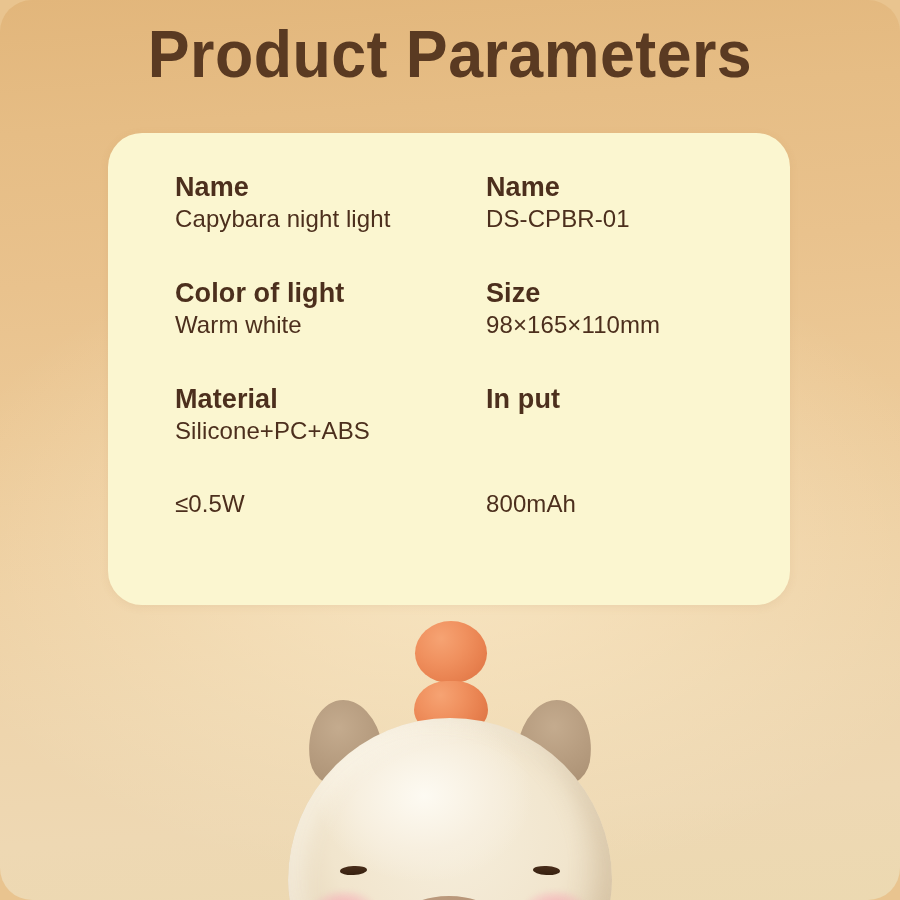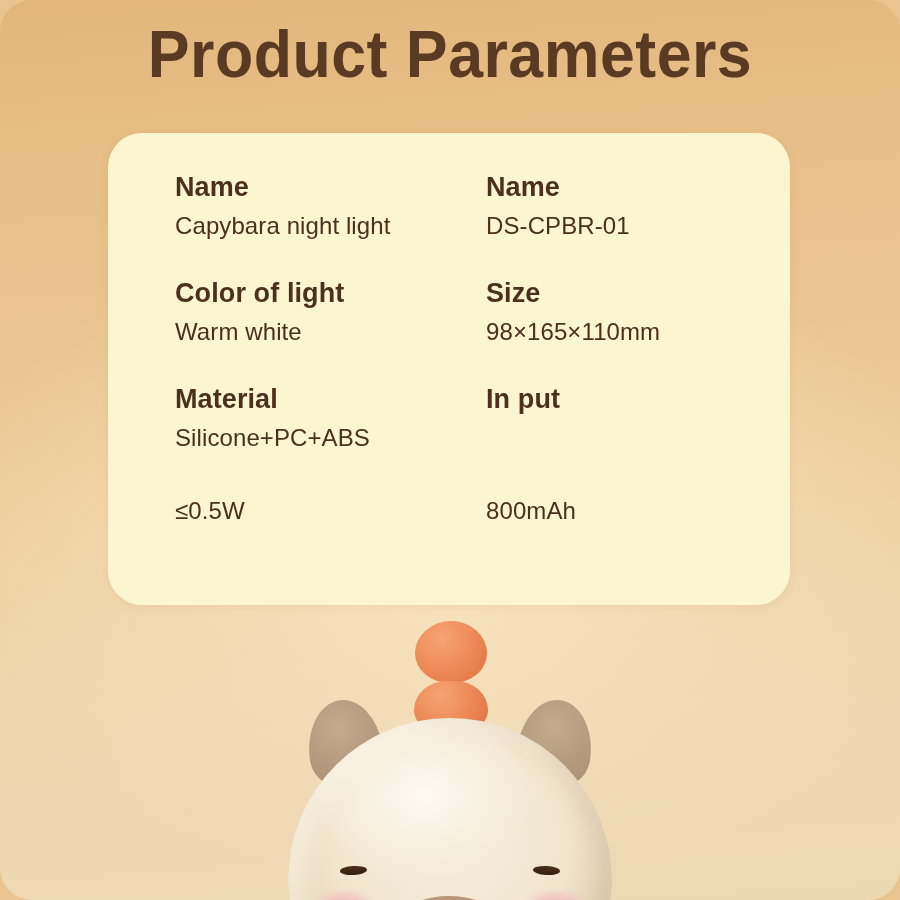--- a/index.html
+++ b/index.html
@@ -85,21 +85,20 @@
   .spec-label {
     font-size: 27px;
     line-height: 33px;
     font-weight: 600;
     color: #4c2f1d;
     letter-spacing: 0.1px;
     white-space: nowrap;
   }
 
   .spec-value {
-    margin-top: 7px;
     font-size: 24px;
     line-height: 29px;
     font-weight: 400;
     color: #4c2f1d;
     letter-spacing: 0.1px;
     white-space: nowrap;
   }
 
   
   .dc-symbol {

